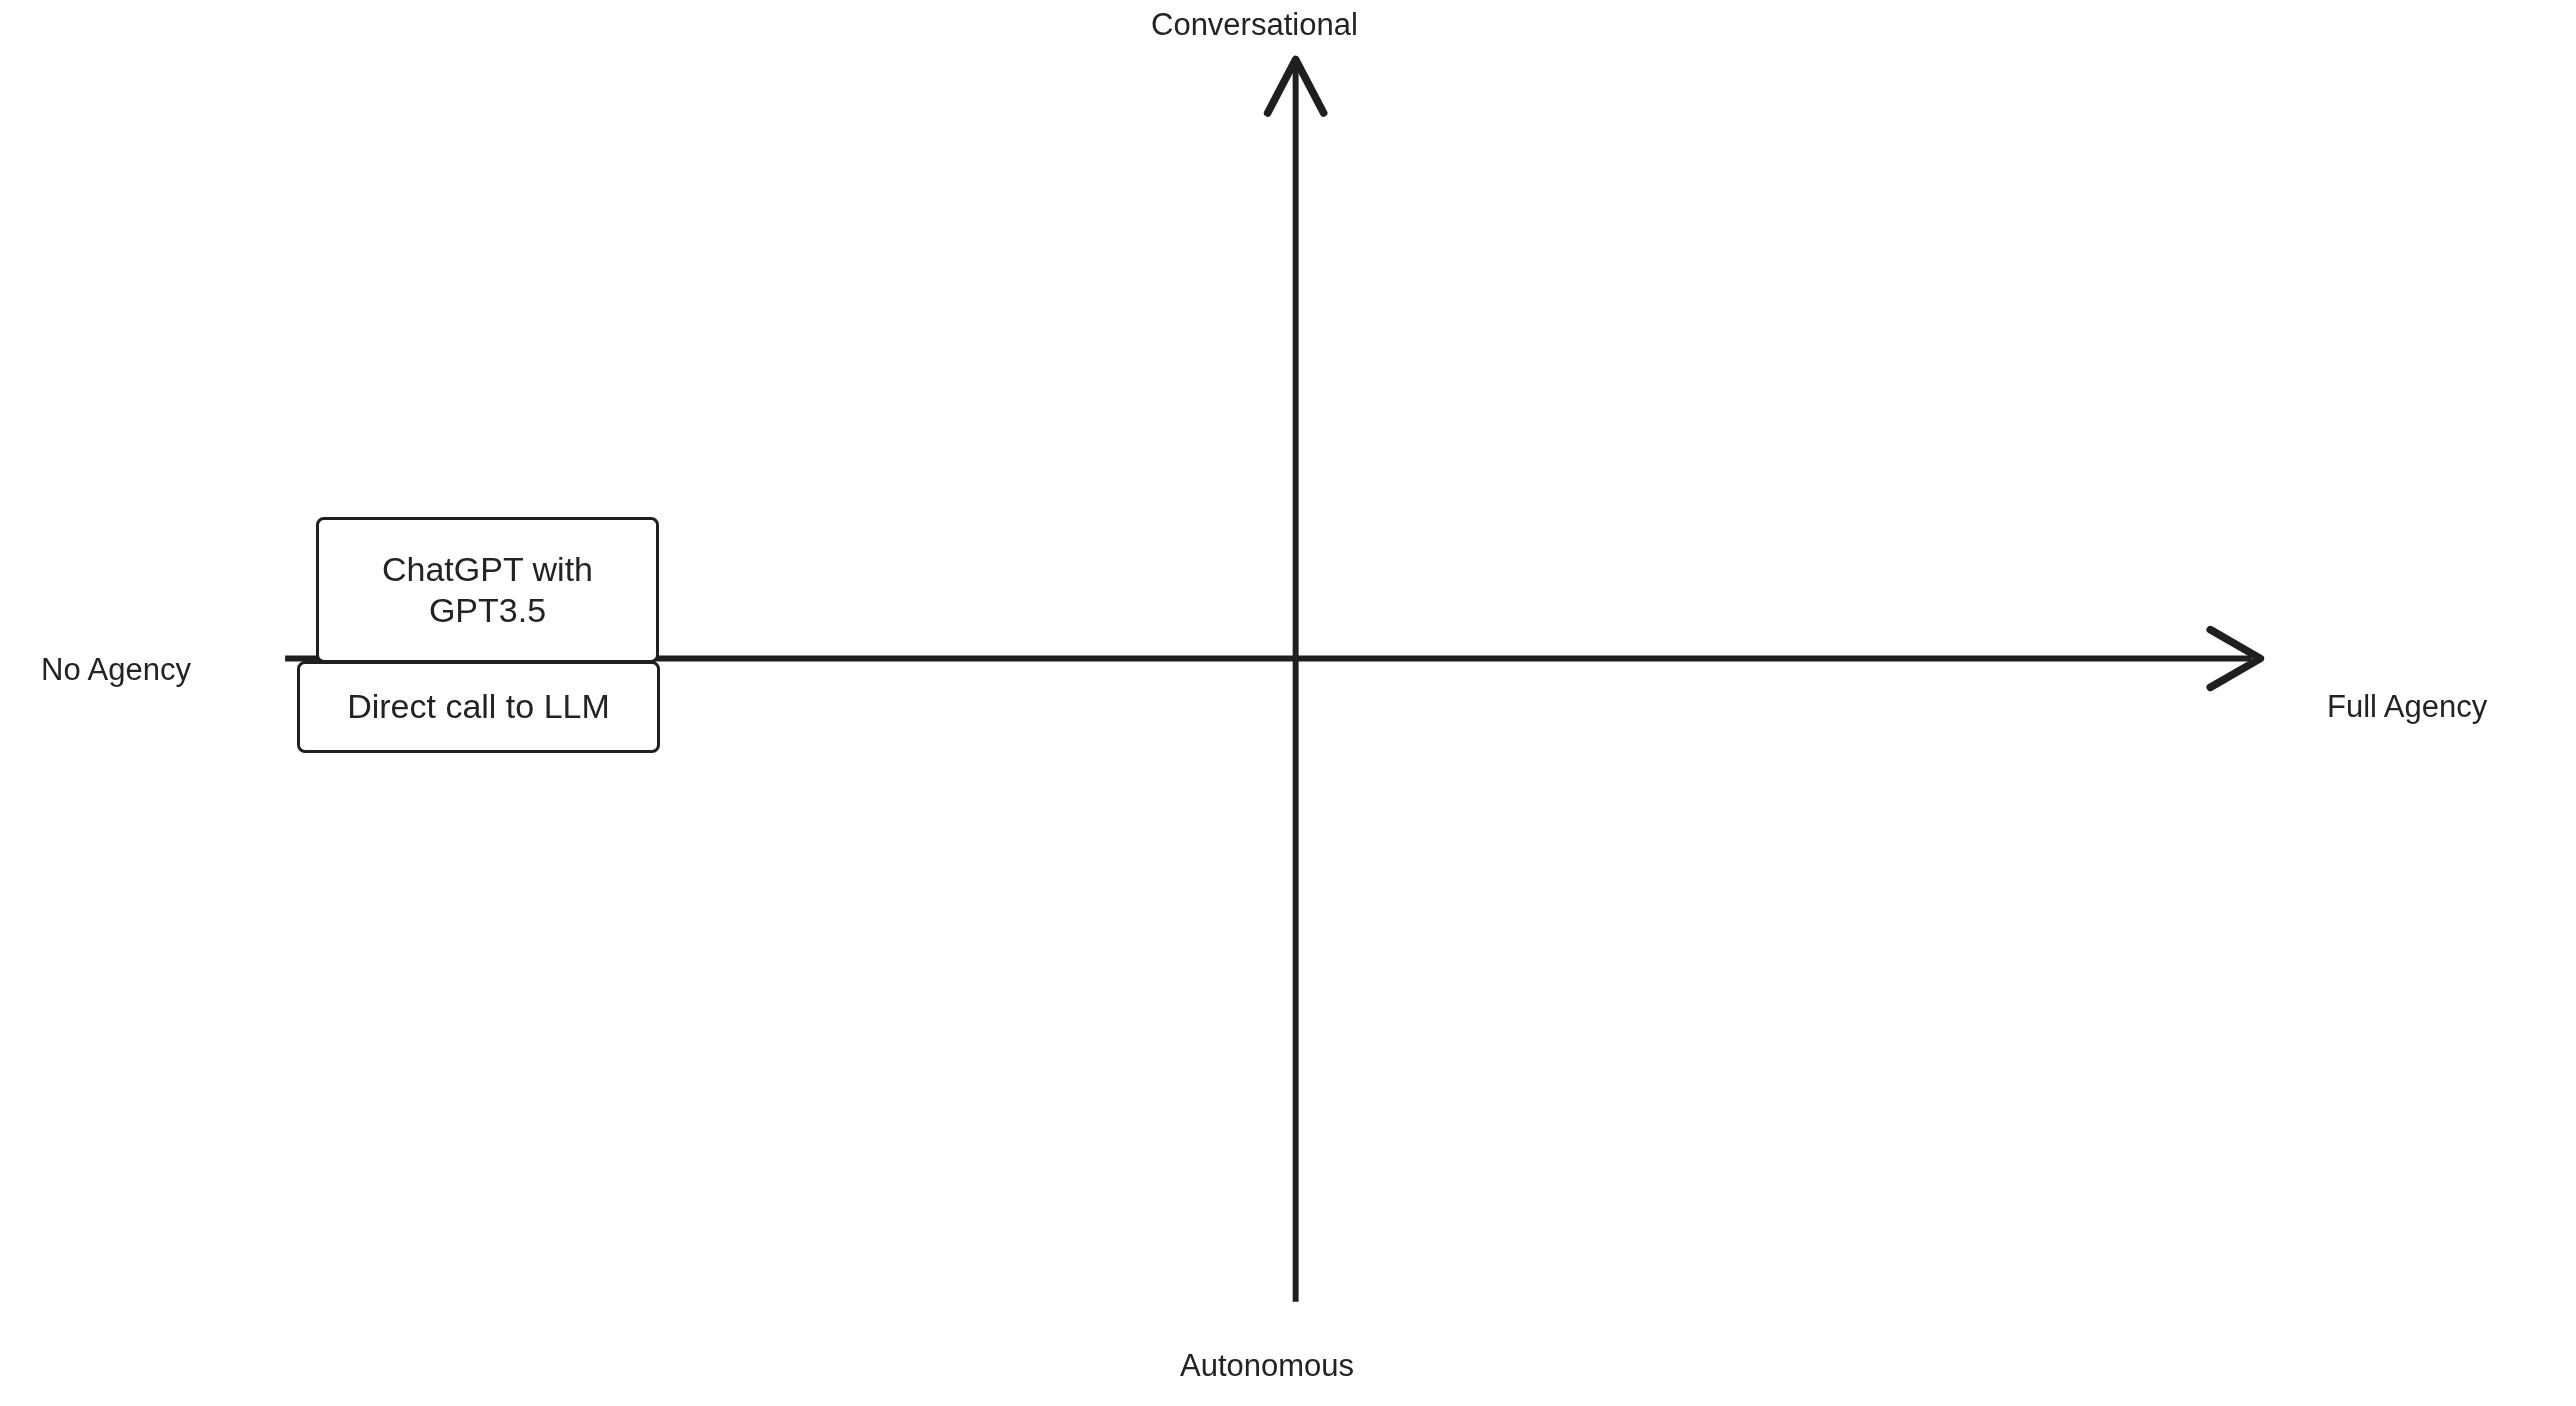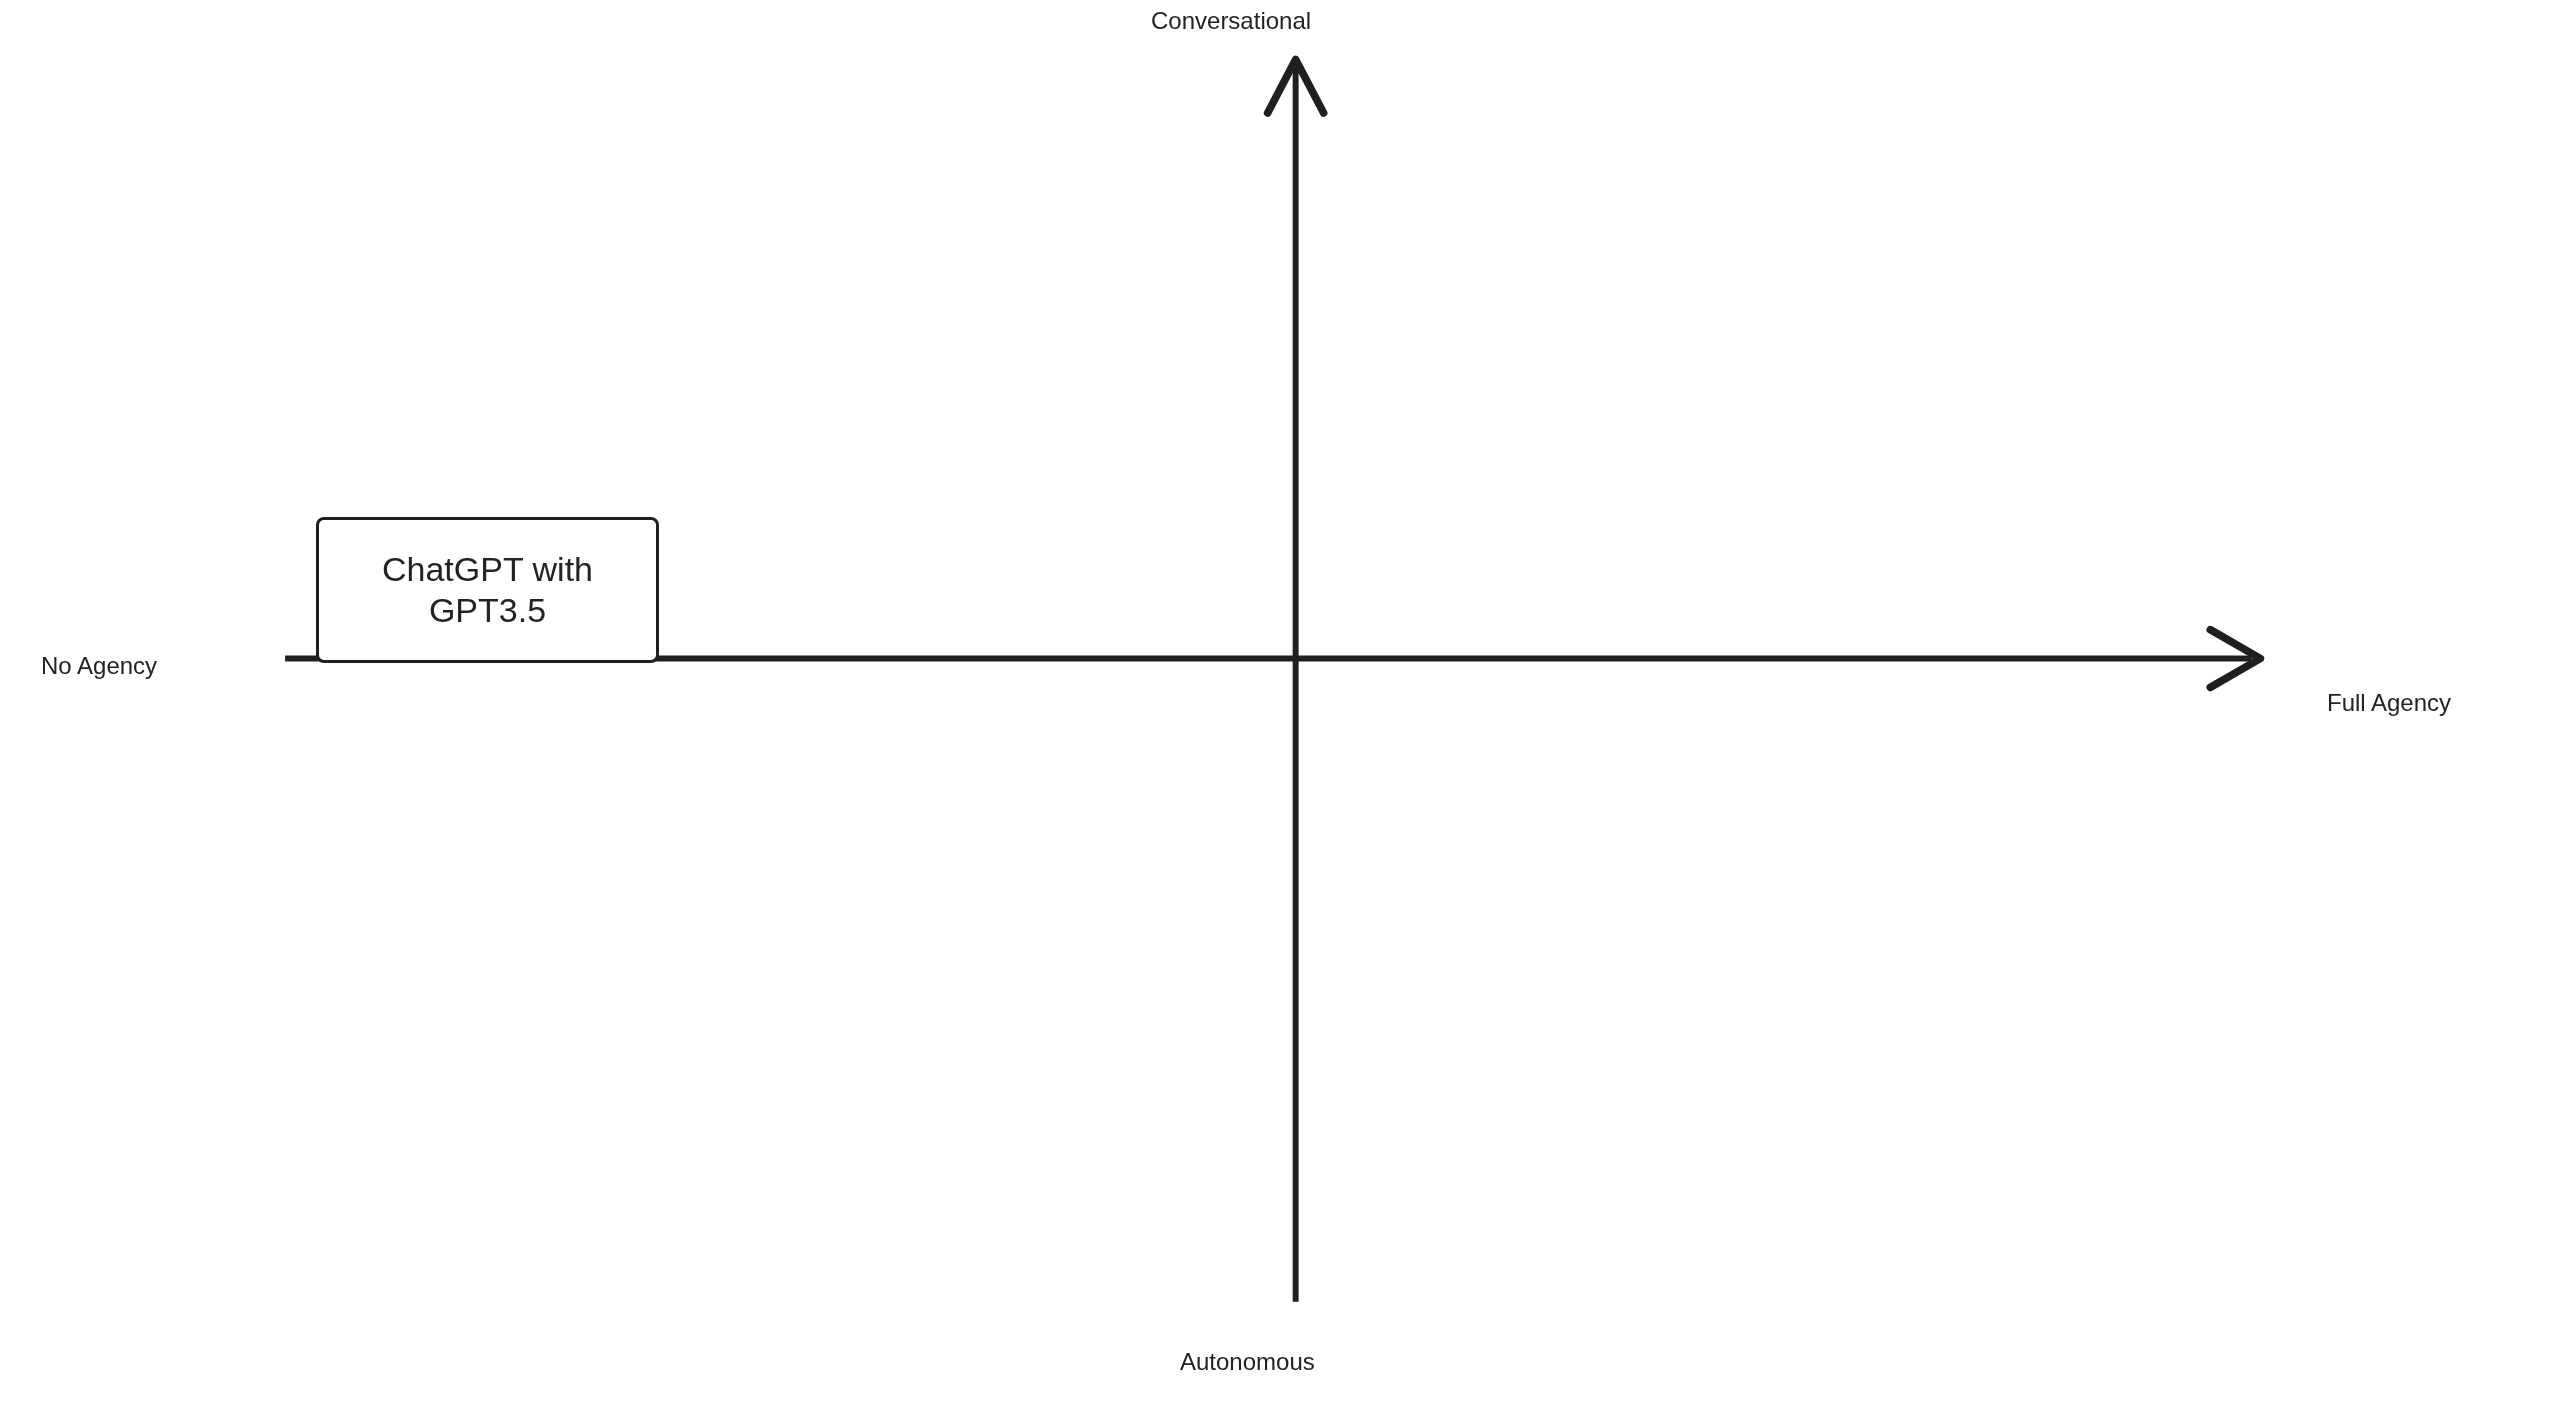--- a/index.html
+++ b/index.html
@@ -21,21 +21,21 @@
   .axis-svg {
     position: absolute;
     left: 0;
     top: 0;
     width: 2576px;
     height: 1407px;
     pointer-events: none;
   }
   .axis-label {
     position: absolute;
-    font-size: 24px;
+    font-size: 31px;
     line-height: 1.15;
     color: #232323;
     white-space: nowrap;
   }
   .label-top {
     left: 1151px;
     top: 6.8px;
   }
   .label-bottom {
     left: 1180px;
@@ -115,17 +115,20 @@
   <div class="axis-label label-bottom">Autonomous</div>
 
   <div class="axis-label label-left">No Agency</div>
 
   <div class="axis-label label-right">Full Agency</div>
 
   <div class="node node-chatgpt" style="background: rgb(255, 255, 255);">
     <span><span>ChatGPT with</span><br><span>GPT3.5</span></span>
   </div>
 
+  <div class="node node-direct" style="background: rgb(255, 255, 255);">
+    <span>Direct call to LLM</span>
+  </div>
 
 
 
 </div>
 
 
 </body></html>

